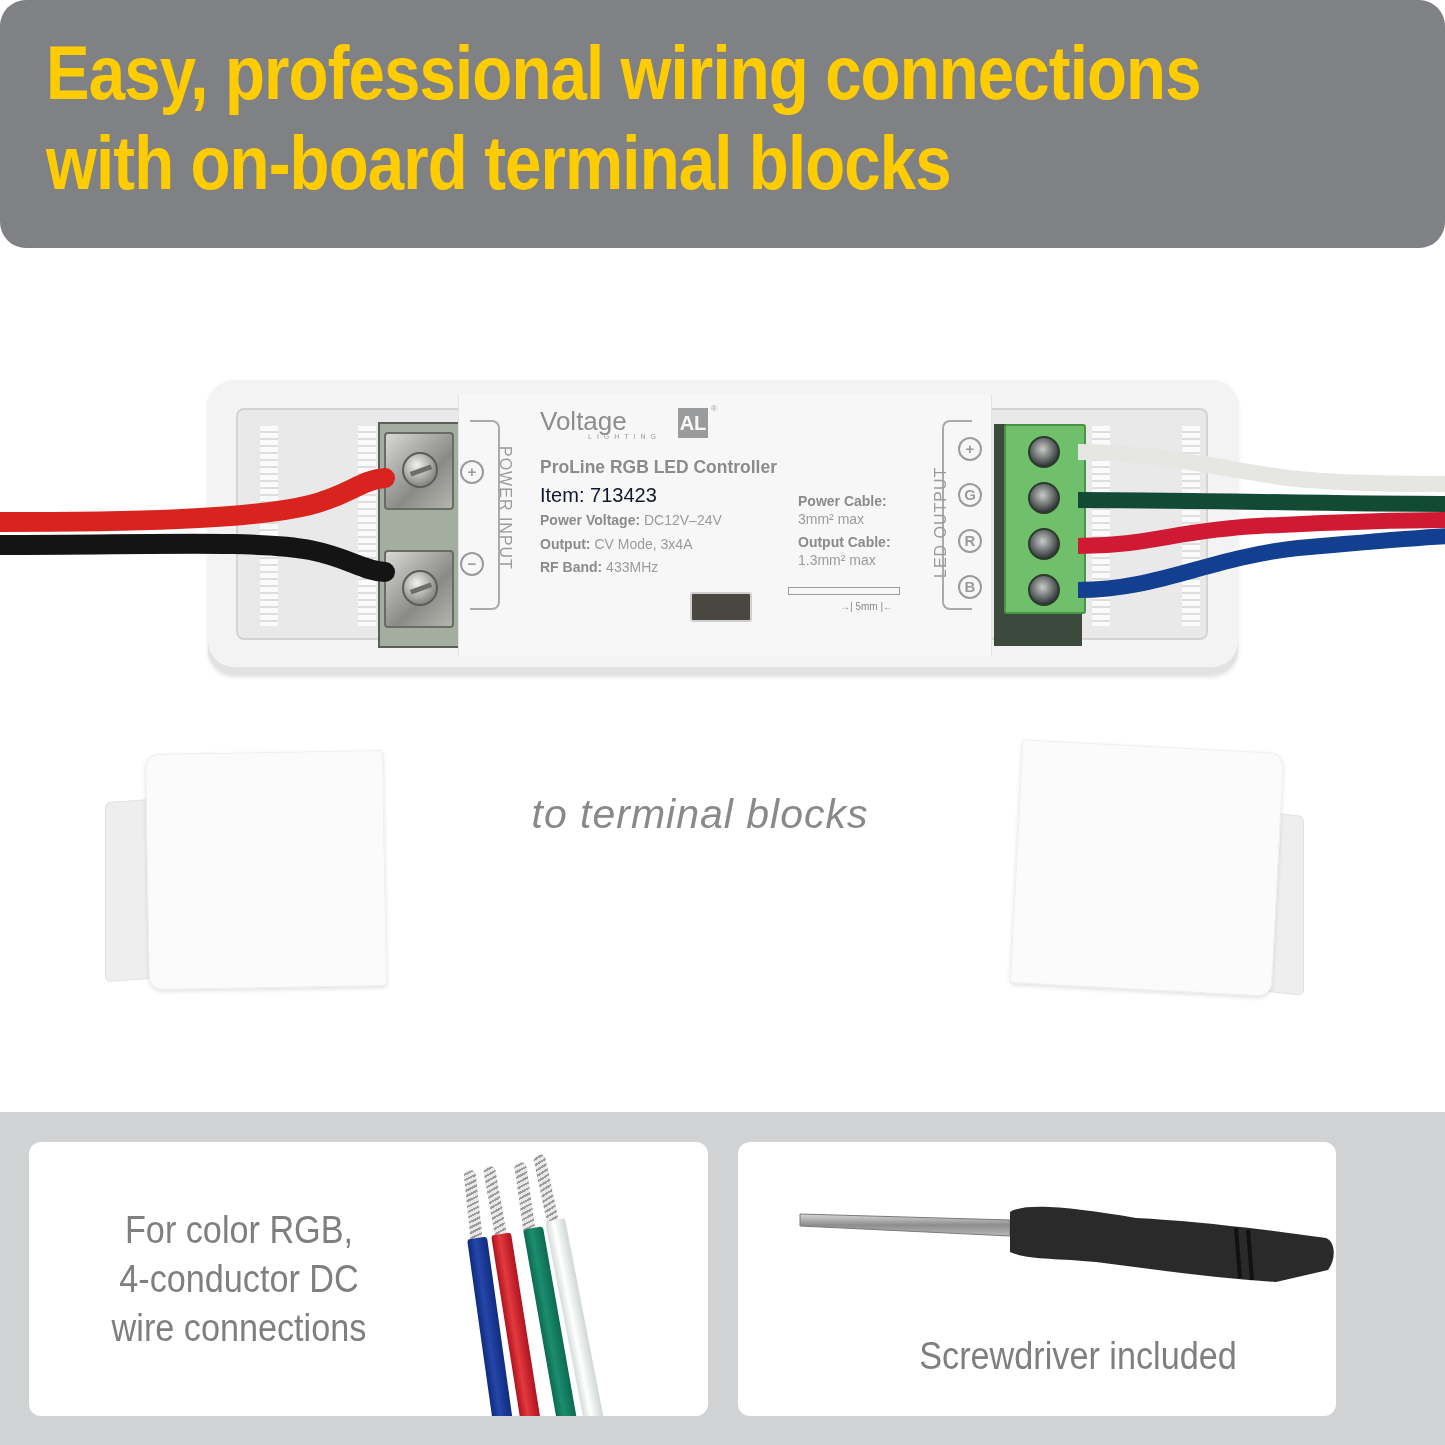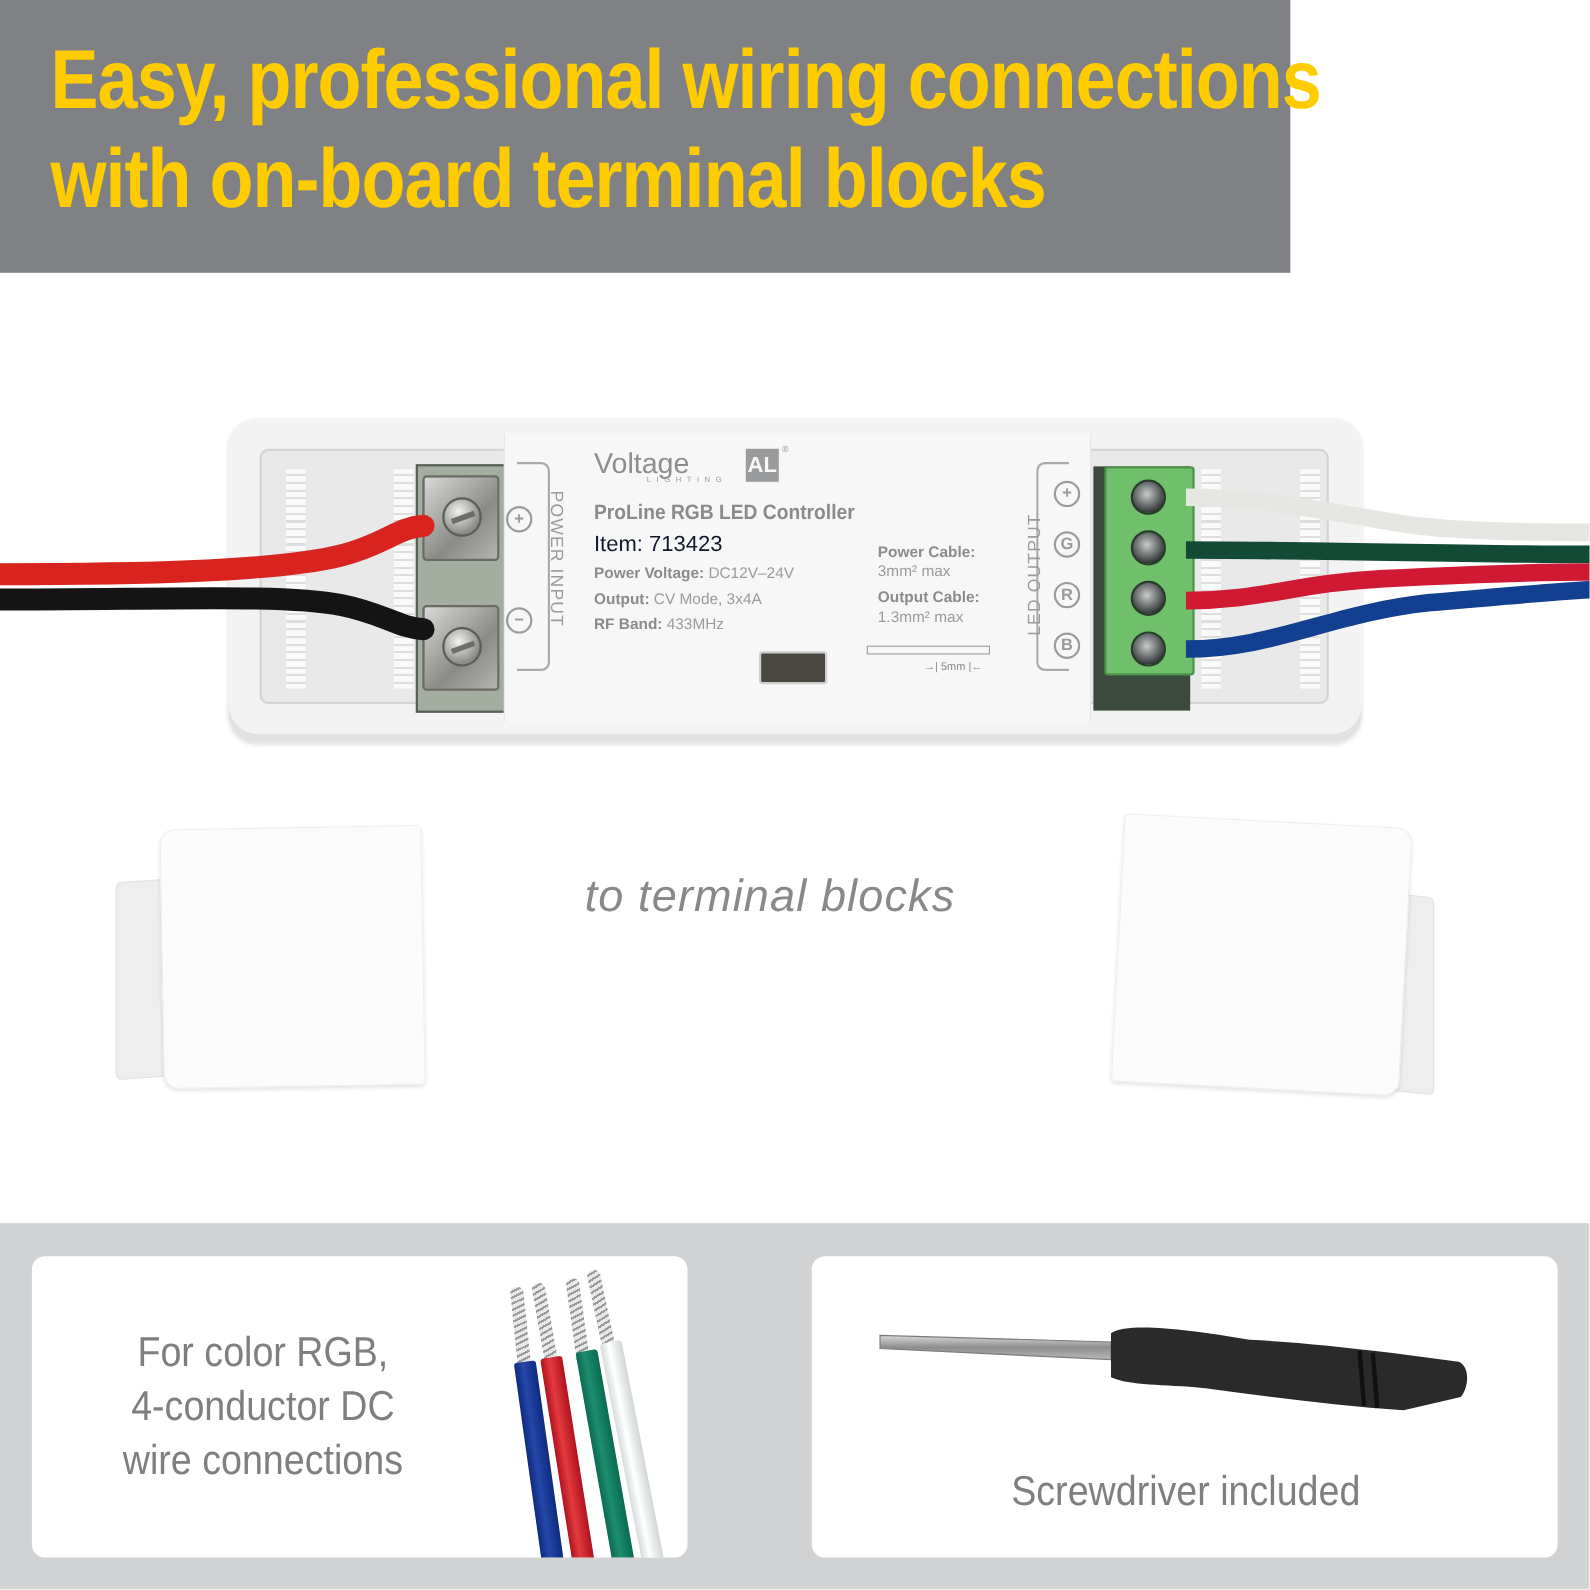--- a/index.html
+++ b/index.html
@@ -1,19 +1,19 @@
 <!DOCTYPE html>
 <html><head>
 <meta charset="utf-8">
 <style>
   * { box-sizing: border-box; margin: 0; padding: 0; }
   html, body { width: 1445px; height: 1445px; overflow: hidden; background: #ffffff; }
   body { position: relative; font-family: "Liberation Sans", sans-serif; }
 
-  .header { position: absolute; left: 0; top: 0; width: 1173px; height: 248px; background: #808184; }
+  .header { position: absolute; left: 0; top: 0; width: 1445px; height: 248px; background: #808184; border-radius: 26px; }
   .header-title { position: absolute; left: 46px; top: 28px; color: #ffcc00; font-family: "Liberation Sans", sans-serif;
     font-weight: bold; font-size: 76px; line-height: 90px; letter-spacing: -1px; transform: scaleX(0.86); transform-origin: left top; white-space: nowrap; }
   .header-title div { display: block; }
 
   
   .controller { position: absolute; left: 208px; top: 380px; width: 1030px; height: 295px; }
   .shell { position: absolute; left: 0; top: 0; width: 1030px; height: 295px; background: #f3f3f3; border-radius: 26px;
     box-shadow: inset 0 -8px 0 #e2e2e2, 0 2px 4px rgba(0,0,0,0.12); }
   .cavity-left { position: absolute; left: 28px; top: 28px; width: 236px; height: 232px; background: #e9e9e9; border-radius: 8px 0 0 8px; border: 2px solid #d4d4d4; }
   .cavity-right { position: absolute; left: 782px; top: 28px; width: 218px; height: 232px; background: #e9e9e9; border-radius: 0 8px 8px 0; border: 2px solid #d4d4d4; }
@@ -50,22 +50,22 @@
   
   .endcap { position: absolute; }
   .endcap .face { position: absolute; background: #fbfbfb; border-radius: 14px 4px 4px 14px; box-shadow: 0 2px 4px rgba(0,0,0,0.12), inset 0 0 0 1px #eeeeee; }
   .endcap .lip { position: absolute; background: #eeeeee; box-shadow: inset 0 0 0 1px #e2e2e2; }
 
   .endcap-caption { position: absolute; left: 470px; top: 788px; width: 460px; text-align: center; color: #88898b; font-style: italic; font-size: 41px; line-height: 53px; letter-spacing: 1px; }
 
   
   .bottom-band { position: absolute; left: 0; top: 1112px; width: 1445px; height: 333px; background: #d1d2d4; }
   .panel { position: absolute; top: 1142px; height: 274px; background: #ffffff; border-radius: 12px; overflow: hidden; }
-  .panel-left { left: 29px; width: 596px; }
-  .panel-right { left: 738px; width: 678px; }
+  .panel-left { left: 29px; width: 679px; }
+  .panel-right { left: 738px; width: 598px; }
   .panel-text { position: absolute; color: #7e7f81; font-size: 38px; line-height: 49px; text-align: center; transform: scaleX(0.9); }
   .rgb-wire { position: absolute; width: 20px; border-radius: 3px 3px 0 0; }
   .strand { position: absolute; width: 12px; border-radius: 5px 5px 0 0; background: repeating-linear-gradient(160deg,#e8e8e8 0 3px,#9c9c9c 3px 5px); }
 </style>
 </head>
 <body>
 
 <div class="header">
   <div class="header-title">
     <div>Easy, professional wiring connections</div>

